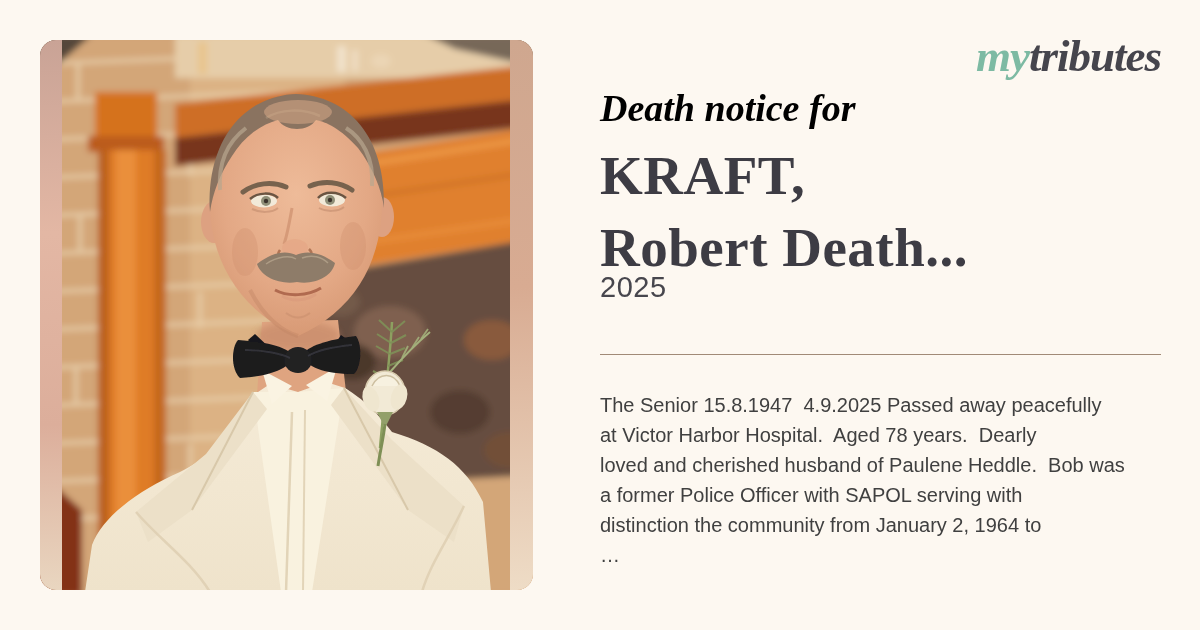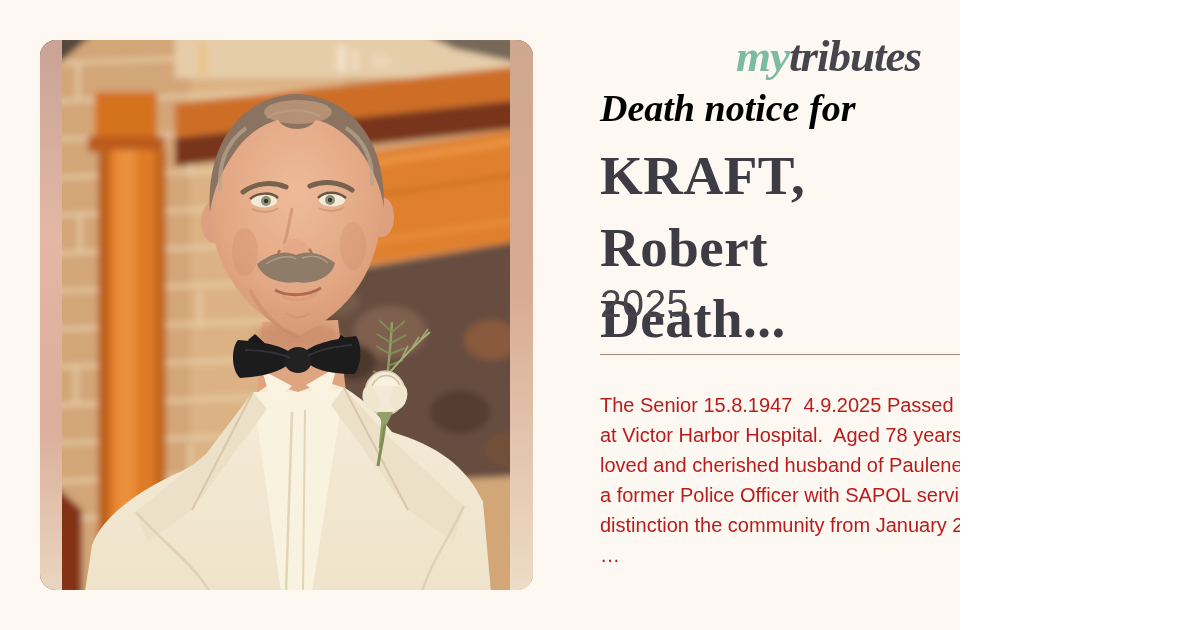--- a/index.html
+++ b/index.html
@@ -1,17 +1,17 @@
 <!DOCTYPE html>
 <html><head>
 <meta charset="utf-8">
 <style>
   html,body{margin:0;padding:0;}
   .page{
-    position:relative;width:960px;height:630px;overflow:hidden;
+    position:relative;width:1200px;height:630px;overflow:hidden;
     background:#fdf8f1;
     font-family:"Liberation Sans",sans-serif;
   }
   
   .photo-card{
     position:absolute;left:40px;top:40px;width:493px;height:550px;
     border-radius:16px;overflow:hidden;background:#d8a77f;
   }
   .photo-card svg{display:block;width:100%;height:100%;}
   
@@ -32,30 +32,30 @@
     font-size:38px;line-height:1.1;color:#000000;
   }
   .title{
     position:absolute;left:600px;top:140px;margin:0;
     font-family:"Liberation Serif",serif;
     font-weight:bold;font-size:55px;line-height:1.3;
     color:#3d3c44;letter-spacing:0.5px;
   }
   .title-line{display:block;font-family:Liberation Serif, serif;}
   .year{
-    position:absolute;left:600px;top:282px;
-    font-size:39px;letter-spacing:0.5px;color:#47464d;text-align:right;
+    position:absolute;left:600px;top:271px;
+    font-size:29px;letter-spacing:0.5px;color:#47464d;text-align:right;
   }
   .divider{
     position:absolute;left:600px;top:354px;width:561px;margin:0;
     border:none;border-top:1.5px solid #a18a77;
   }
   .body-text{
     position:absolute;left:600px;top:390px;width:580px;
-    font-size:20px;line-height:30px;color:#b91c1c;
+    font-size:20px;line-height:30px;color:#404040;
     white-space:pre-wrap;
   }
 </style>
 </head>
 <body>
 
 <div class="page">
 
   <div class="photo-card">
     <svg viewBox="0 0 493 550" preserveAspectRatio="none">

